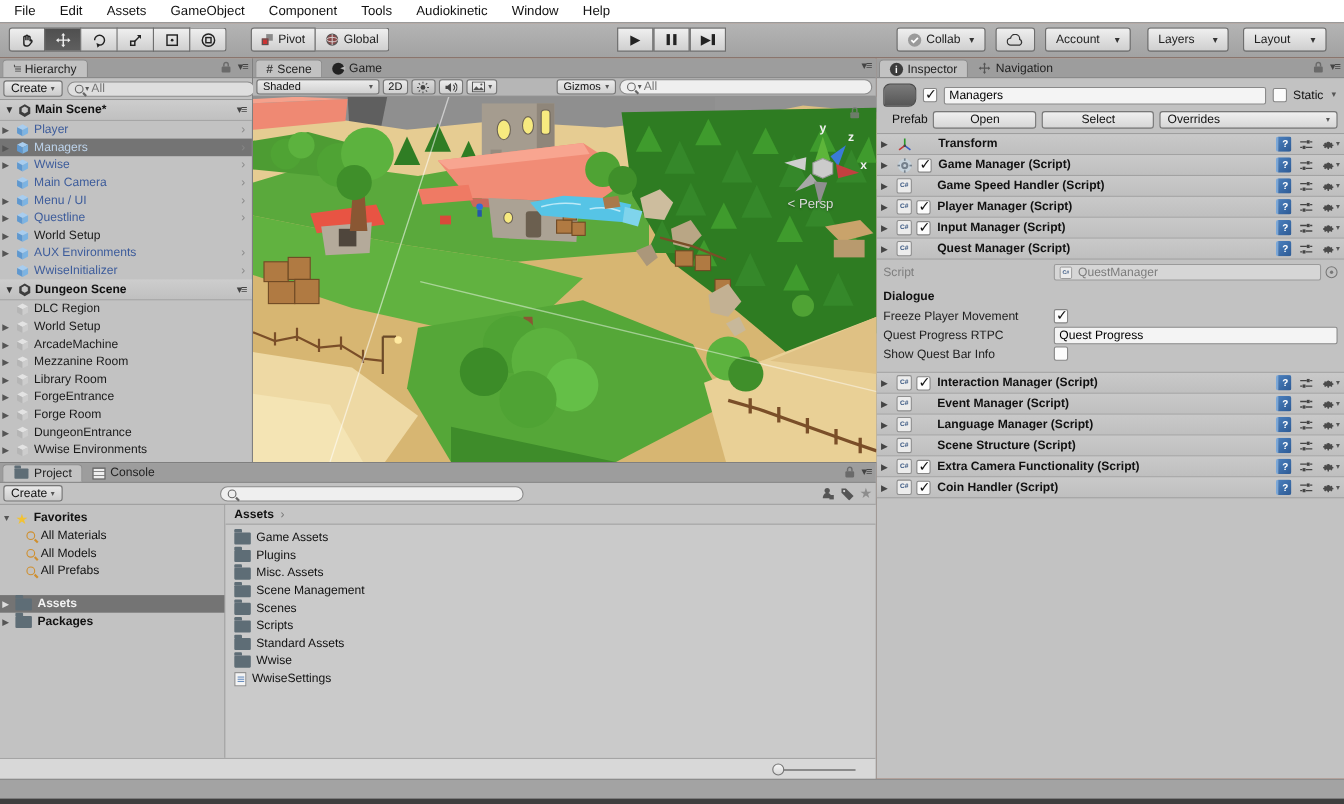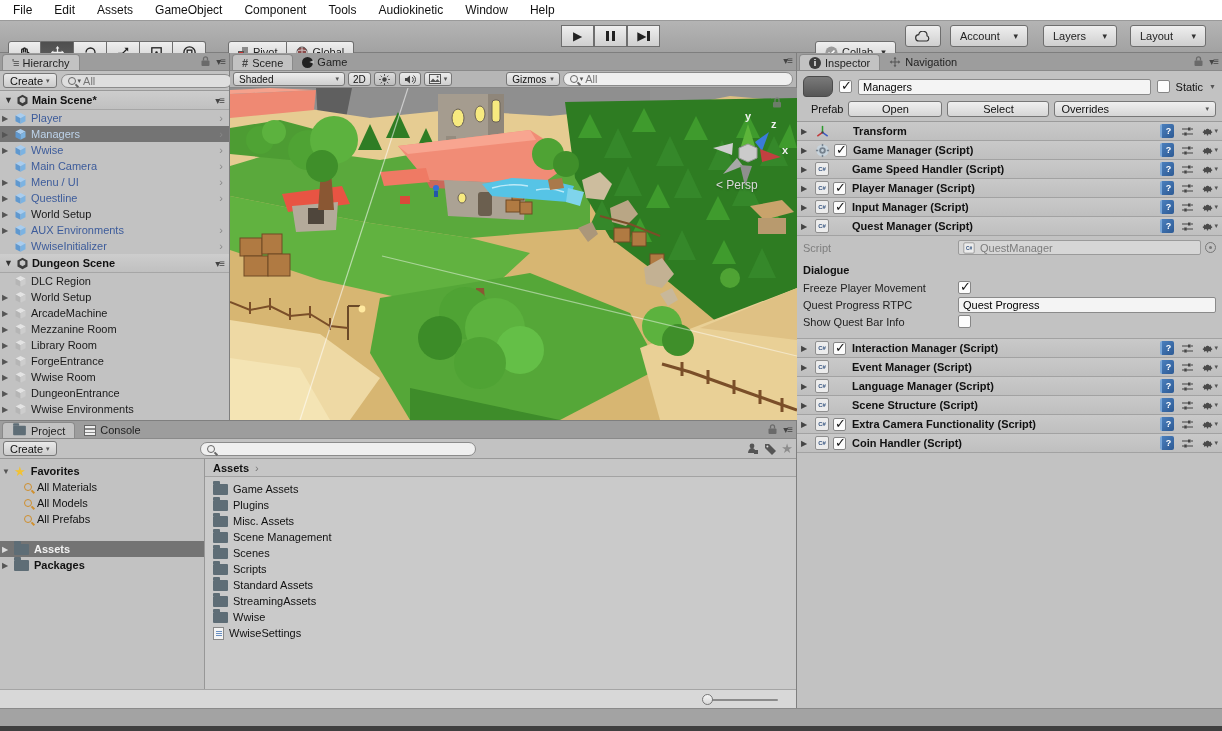--- a/index.html
+++ b/index.html
@@ -10,21 +10,21 @@
 
   
   .menubar { left:0; top:0; width:1222px; height:21px; background:#ffffff; border-bottom:1px solid #9a9a9a;
              display:flex; align-items:center; padding-left:2px; font-size:12px; }
   .menu-item { padding:0 11px; height:100%; display:flex; align-items:center; cursor:default; }
 
   
   .toolbar { left:0; top:21px; width:1222px; height:32px; background:linear-gradient(#b4b4b4,#a2a2a2); border-bottom:1px solid #7e7e7e; }
   .btn { background:linear-gradient(#efefef,#cfcfcf); border:1px solid #6e6e6e; height:22px;
          display:inline-flex; align-items:center; justify-content:center; color:#222; }
-  .group { display:flex; position:absolute; top:20px; }
+  .group { display:flex; position:absolute; top:4px; }
   .group .btn { border-radius:0; border-left-width:0; width:33px; }
   .group .btn:first-child { border-left-width:1px; border-radius:3px 0 0 3px; }
   .group .btn:last-child { border-radius:0 3px 3px 0; }
   .btn.active { background:linear-gradient(#4f4f4f,#5f5f5f); color:#eee; }
   .lbtn { border-radius:3px; padding:0 9px; gap:4px; font-size:11px; }
   .tool-svg { width:15px; height:15px; stroke:currentColor; fill:none; stroke-width:1.4; }
   .tool-svg .f { fill:currentColor; stroke:none; }
   .ddarrow { font-size:9px; color:#333; margin-left:4px; }
 
   .pivot-ic { position:relative; width:11px; height:11px; }
@@ -502,21 +502,21 @@
           <span class="lbl">ForgeEntrance</span>
         </div>
 
         <div class="hrow">
           <span class="exp vis">▶</span>
           <svg class="cube" viewBox="0 0 13 13">
             <path d="M6.5 1l5 2.6-5 2.6-5-2.6z" fill="#e3e3e3"></path>
             <path d="M1.5 3.6l5 2.6v5.6l-5-2.6z" fill="#b5b5b5"></path>
             <path d="M11.5 3.6l-5 2.6v5.6l5-2.6z" fill="#cdcdcd"></path>
           </svg>
-          <span class="lbl">Wwise Room</span>
+          <span class="lbl">Forge Room</span>
         </div>
 
         <div class="hrow">
           <span class="exp vis">▶</span>
           <svg class="cube" viewBox="0 0 13 13">
             <path d="M6.5 1l5 2.6-5 2.6-5-2.6z" fill="#e3e3e3"></path>
             <path d="M1.5 3.6l5 2.6v5.6l-5-2.6z" fill="#b5b5b5"></path>
             <path d="M11.5 3.6l-5 2.6v5.6l5-2.6z" fill="#cdcdcd"></path>
           </svg>
           <span class="lbl">DungeonEntrance</span>
@@ -868,25 +868,20 @@
 
               <span>Scripts</span>
             </div>
 
             <div class="frow">
               <span class="folder"></span>
 
               <span>Standard Assets</span>
             </div>
 
-            <div class="frow">
-              <span class="folder"></span>
-
-              <span>StreamingAssets</span>
-            </div>
 
             <div class="frow">
               <span class="folder"></span>
 
               <span>Wwise</span>
             </div>
 
             <div class="frow">
 
               <span class="file-ic"></span>

